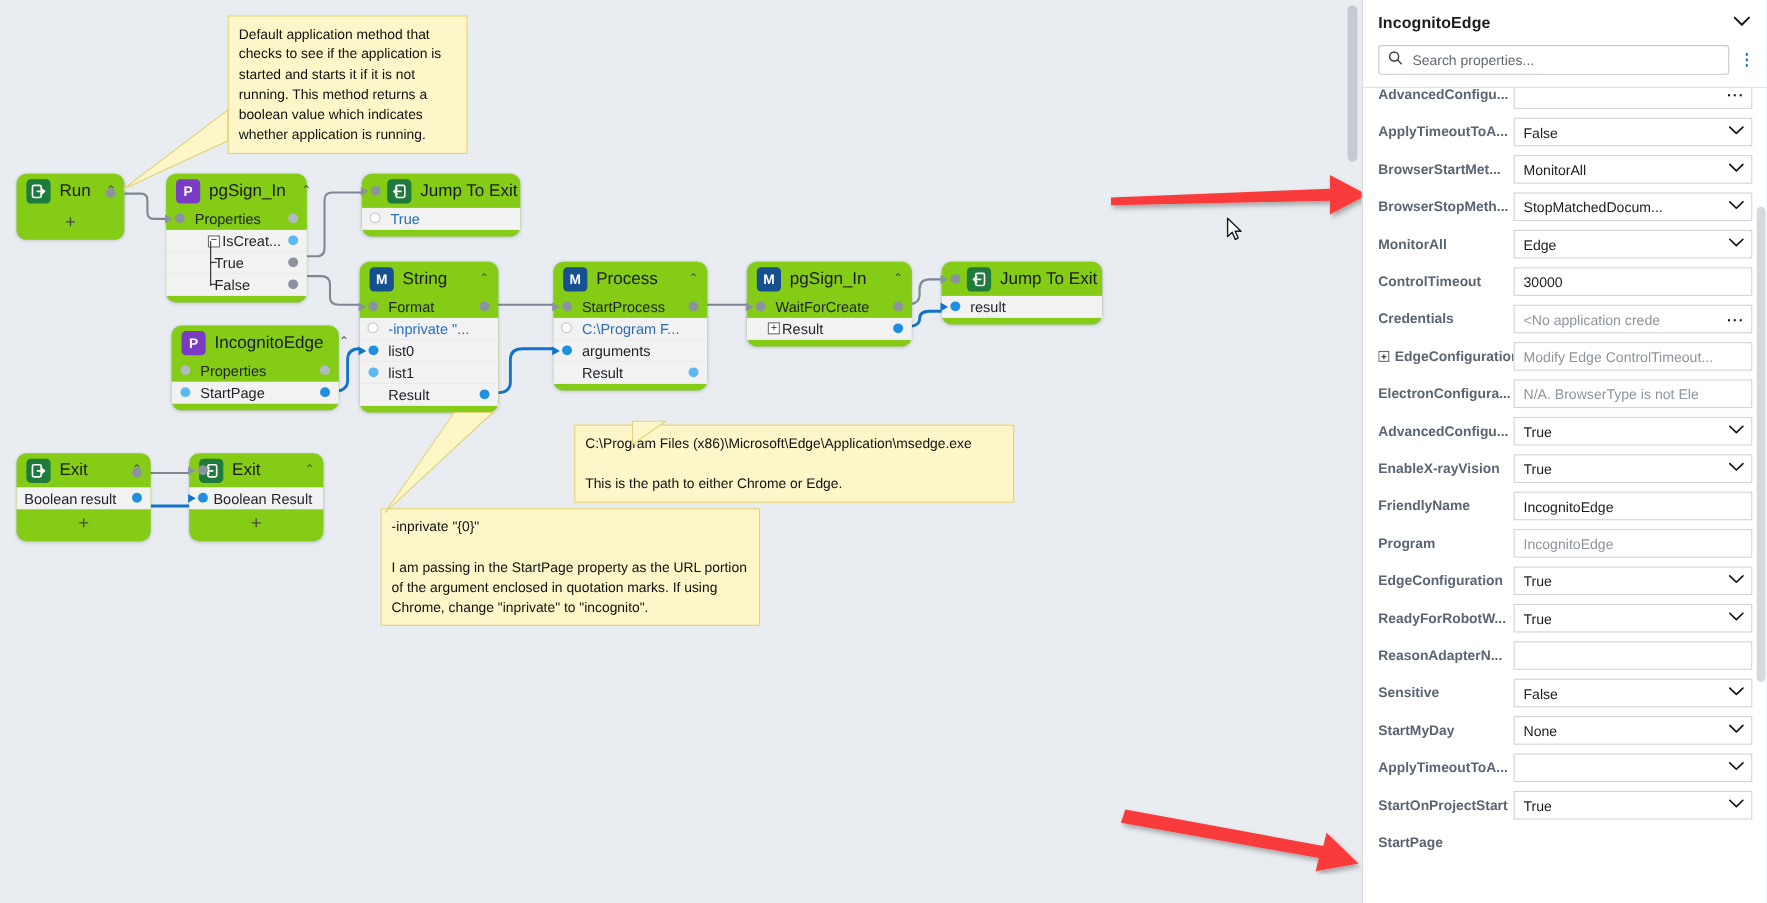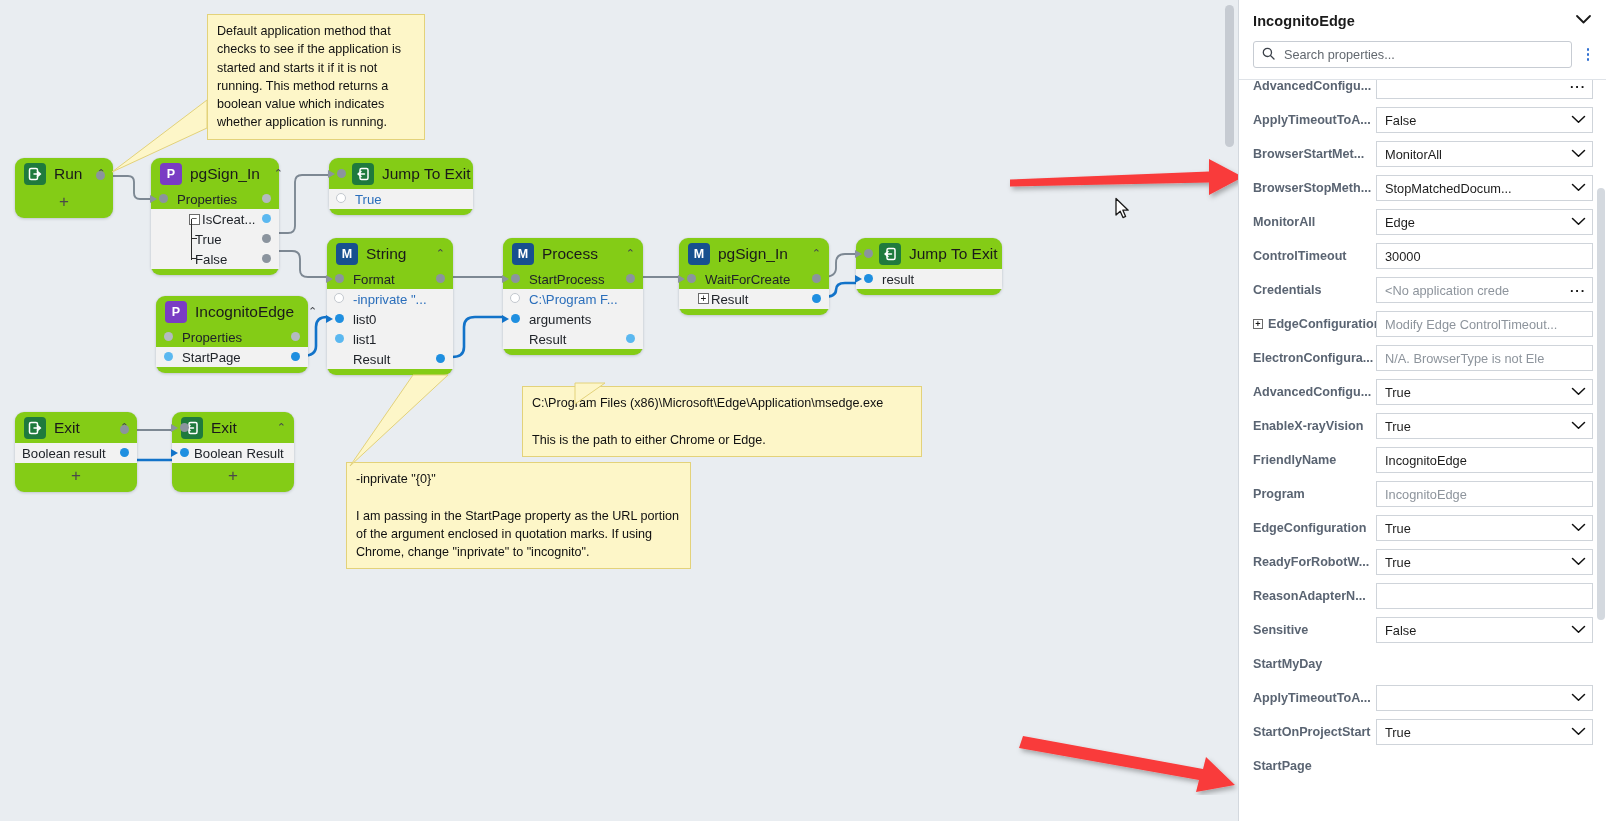--- a/index.html
+++ b/index.html
@@ -703,20 +703,26 @@
               <span class="val">False</span>
               <span class="chev"><svg width="15" height="9" viewBox="0 0 15 9">
                   <path d="M1.5 1.5 L7.5 7.3 L13.5 1.5" fill="none" stroke="#111" stroke-width="1.5" stroke-linecap="round" stroke-linejoin="round"></path>
                 </svg></span>
             </div>
           </div>
           <div class="prop-row">
             <div class="prop-label">
               <span>StartMyDay</span>
             </div>
+            <div class="prop-field">
+              <span class="val">None</span>
+              <span class="chev"><svg width="15" height="9" viewBox="0 0 15 9">
+                  <path d="M1.5 1.5 L7.5 7.3 L13.5 1.5" fill="none" stroke="#111" stroke-width="1.5" stroke-linecap="round" stroke-linejoin="round"></path>
+                </svg></span>
+            </div>
           </div>
           <div class="prop-row">
             <div class="prop-label">
               <span>ApplyTimeoutToA...</span>
             </div>
             <div class="prop-field">
               <span class="val"></span>
               <span class="chev"><svg width="15" height="9" viewBox="0 0 15 9">
                   <path d="M1.5 1.5 L7.5 7.3 L13.5 1.5" fill="none" stroke="#111" stroke-width="1.5" stroke-linecap="round" stroke-linejoin="round"></path>
                 </svg></span>

